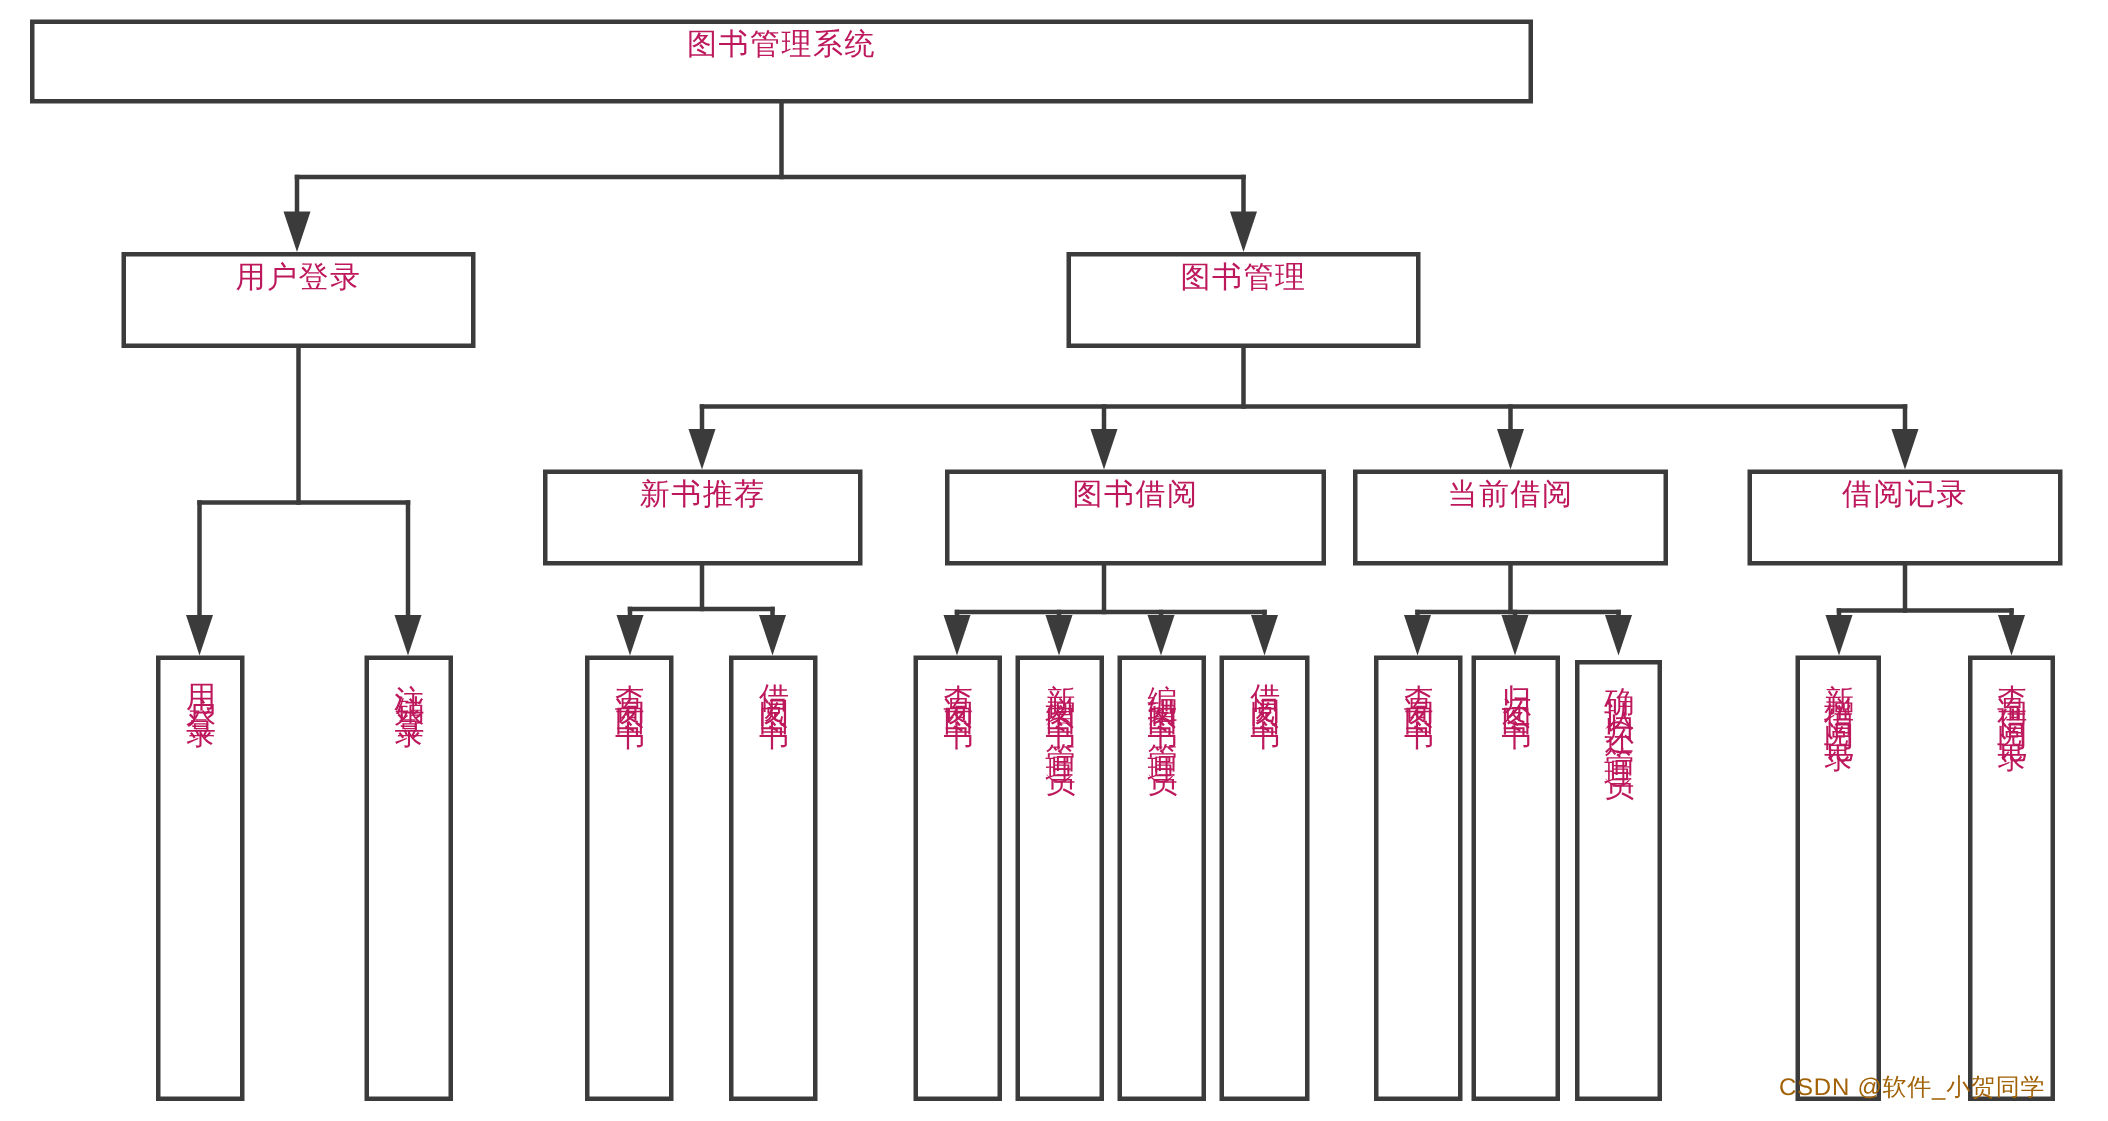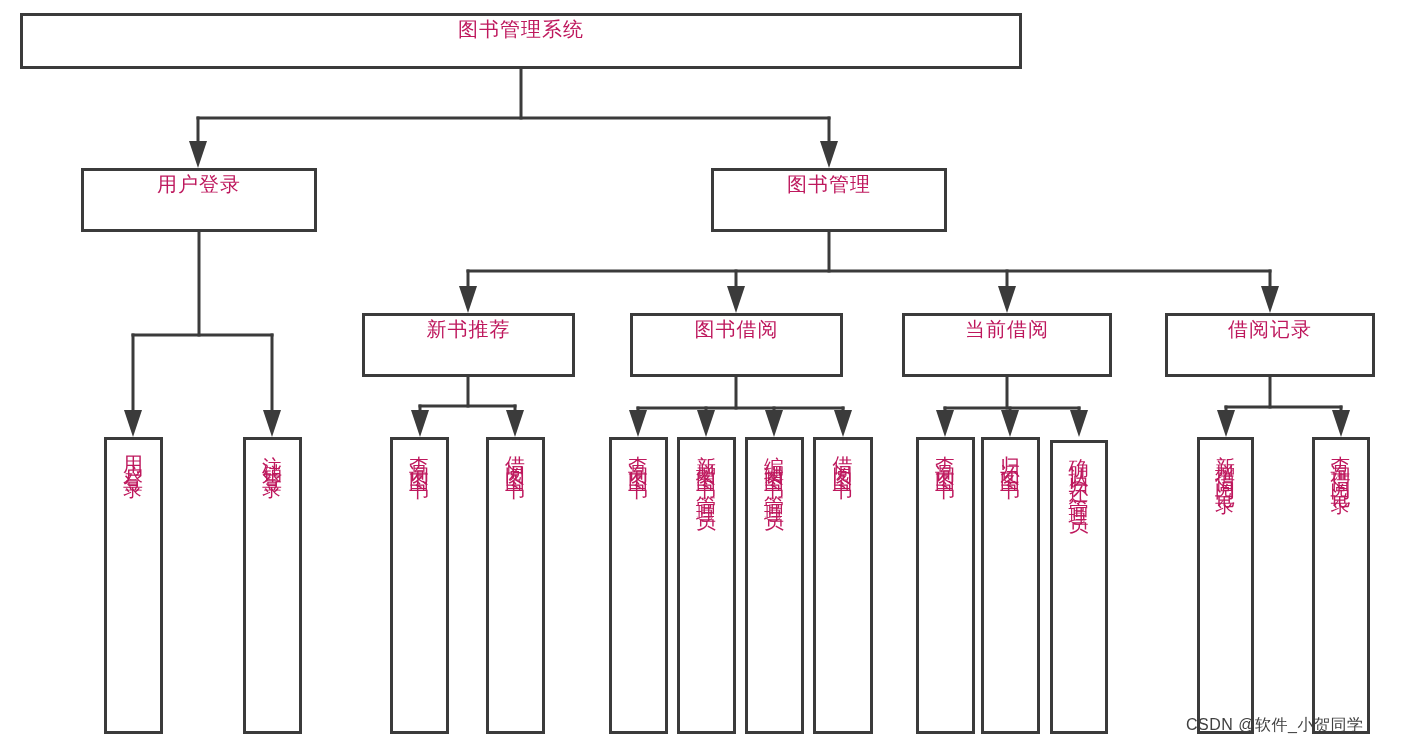--- a/index.html
+++ b/index.html
@@ -31,21 +31,21 @@
     text-orientation: upright;
     letter-spacing: 8px;
     line-height: 1;
     font-size: 20px;
   }
   .watermark {
     position: absolute;
     left: 1186px; top: 715px;
     width: 210px;
     font-size: 16px;
-    color: #404040;
+    color: #a16207;
     letter-spacing: 0.5px;
     white-space: nowrap;
     z-index: 3;
   }
 </style>
 </head>
 <body>
 
 <div class="stage">
 
@@ -125,21 +125,21 @@
   <div class="node" style="left:81px; top:168px; width:236px; height:64px">
     <span>用户登录</span>
   </div>
   <div class="node" style="left:362px; top:313px; width:213px; height:64px">
     <span>新书推荐</span>
   </div>
 
   <div class="node" style="left:711px; top:168px; width:236px; height:64px">
     <span>图书管理</span>
   </div>
-  <div class="node" style="left:630px; top:313px; width:213px; height:64px">
+  <div class="node" style="left:630px; top:313px; width:254px; height:64px">
     <span>图书借阅</span>
   </div>
   <div class="node" style="left:902px; top:313px; width:210px; height:64px">
     <span>当前借阅</span>
   </div>
   <div class="node" style="left:1165px; top:313px; width:210px; height:64px">
     <span>借阅记录</span>
   </div>
 
   <div class="node leaf" style="left:104px; top:437px; width:59px; height:297px">

